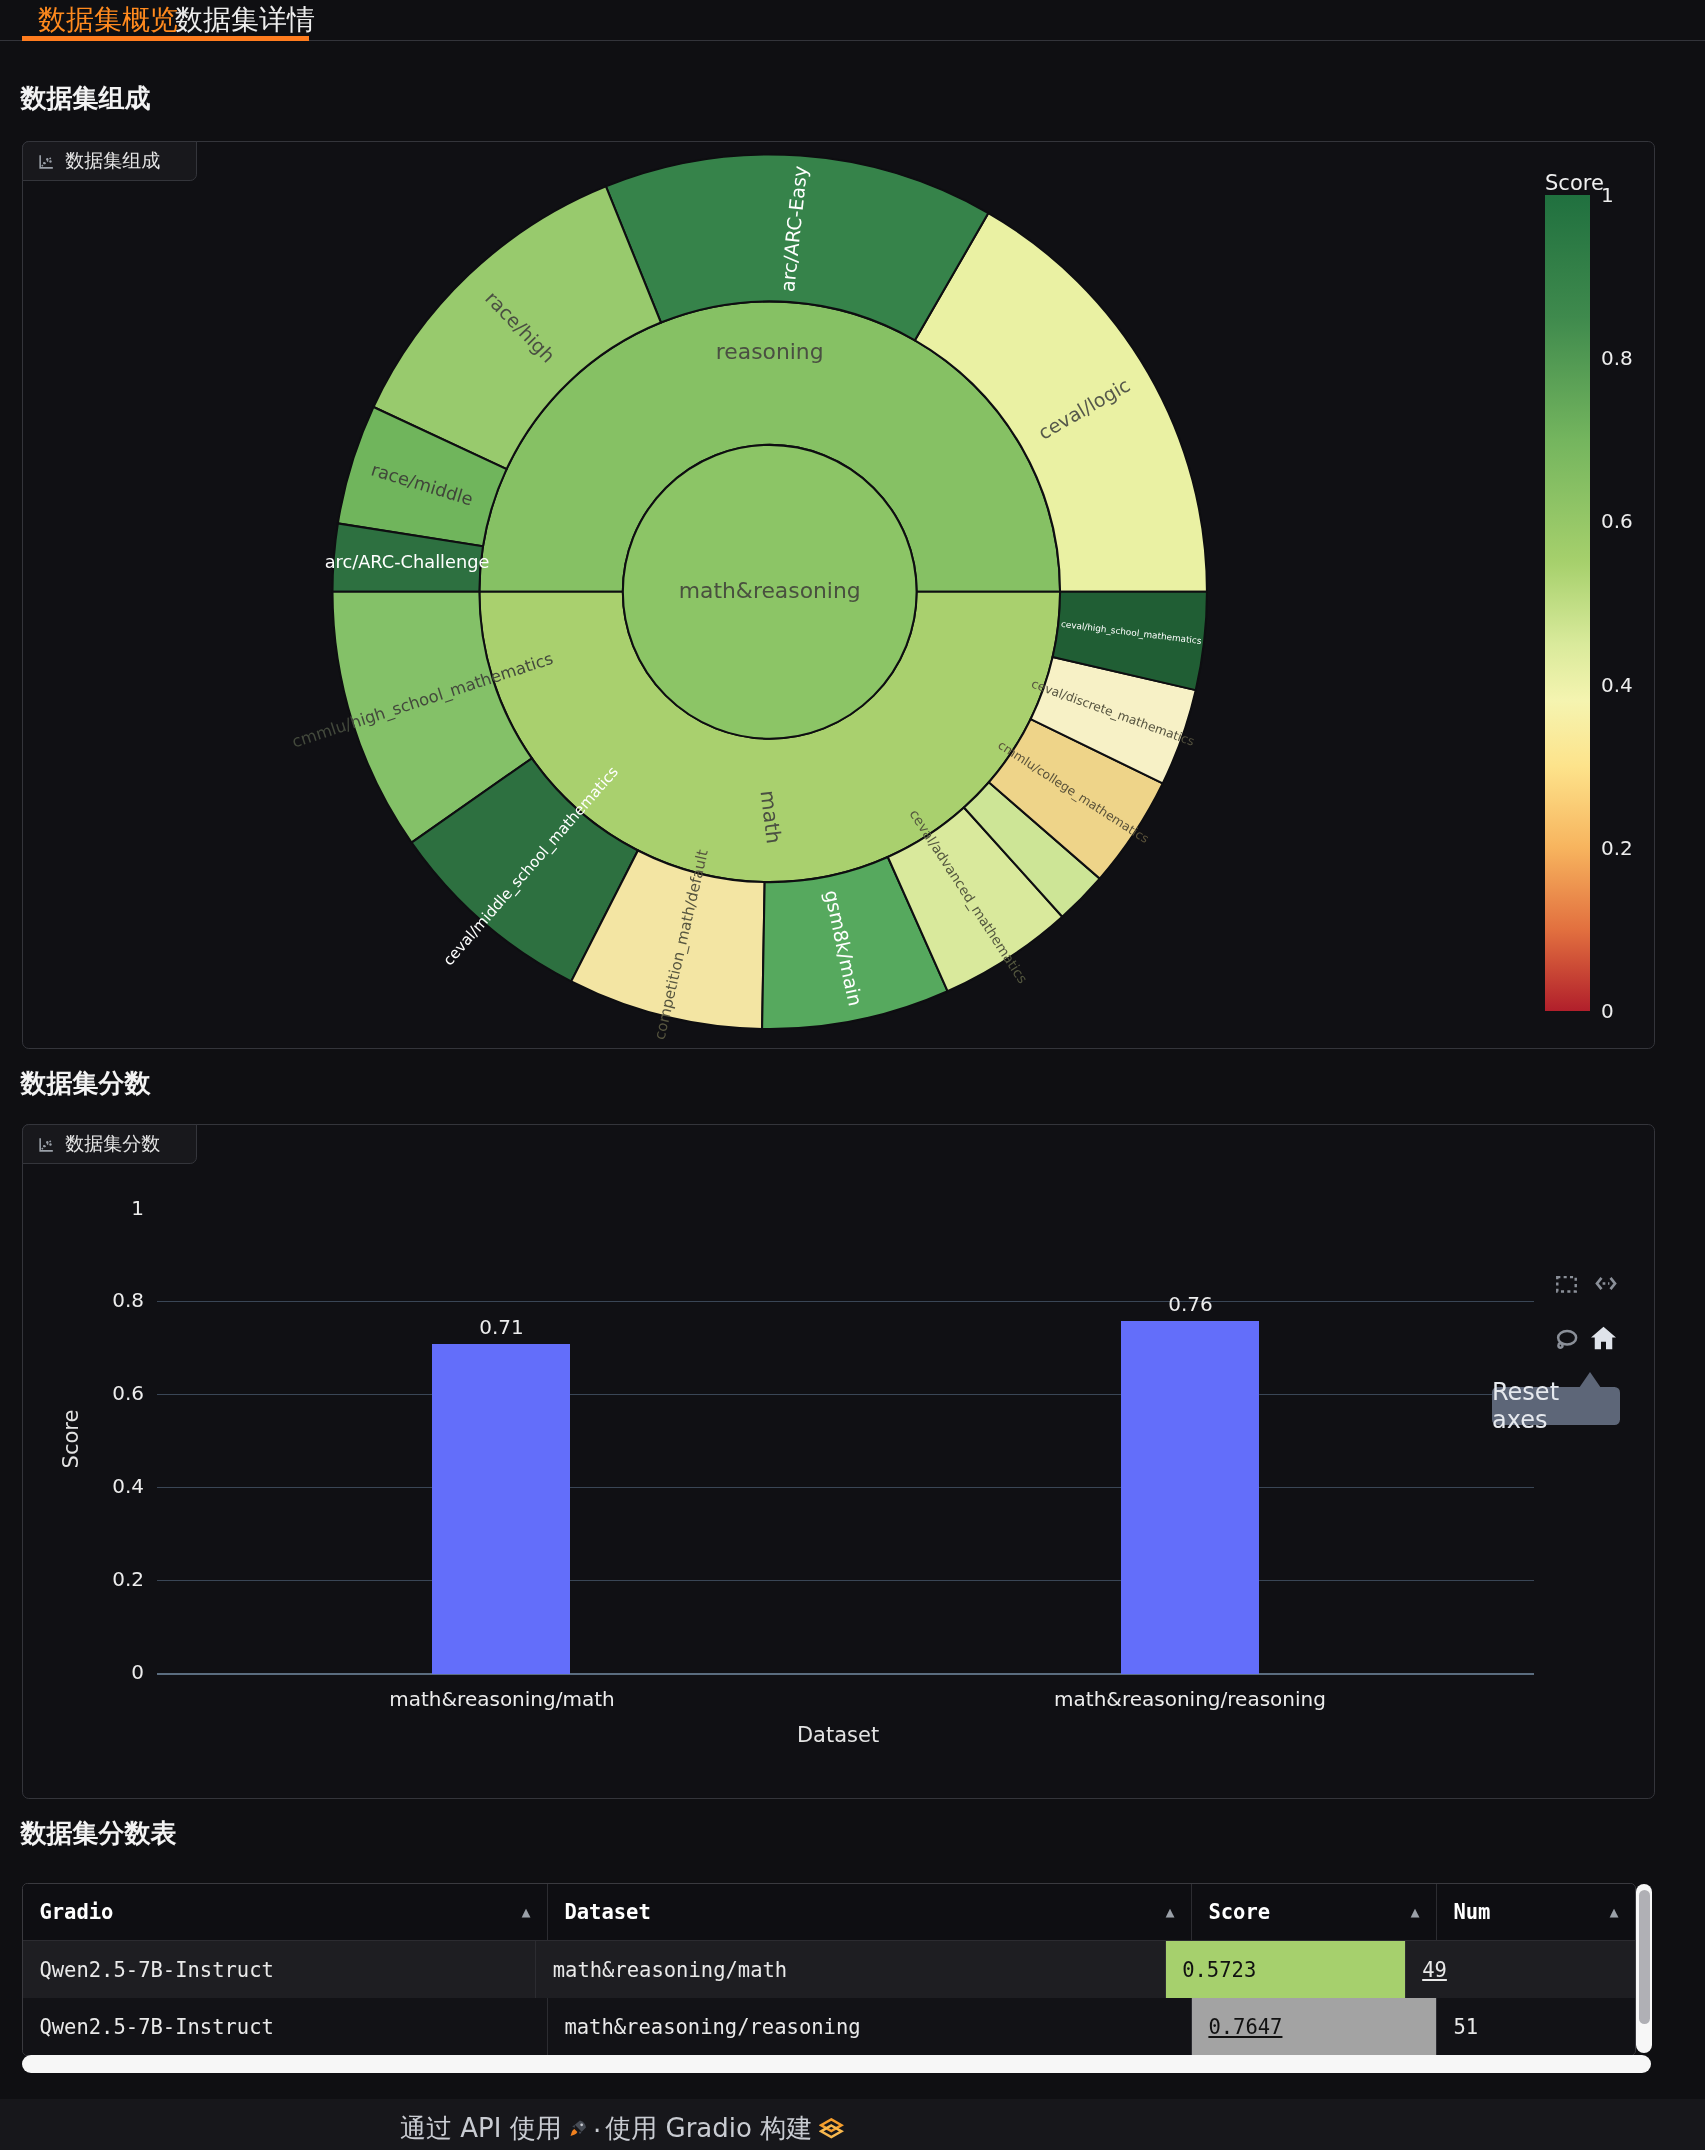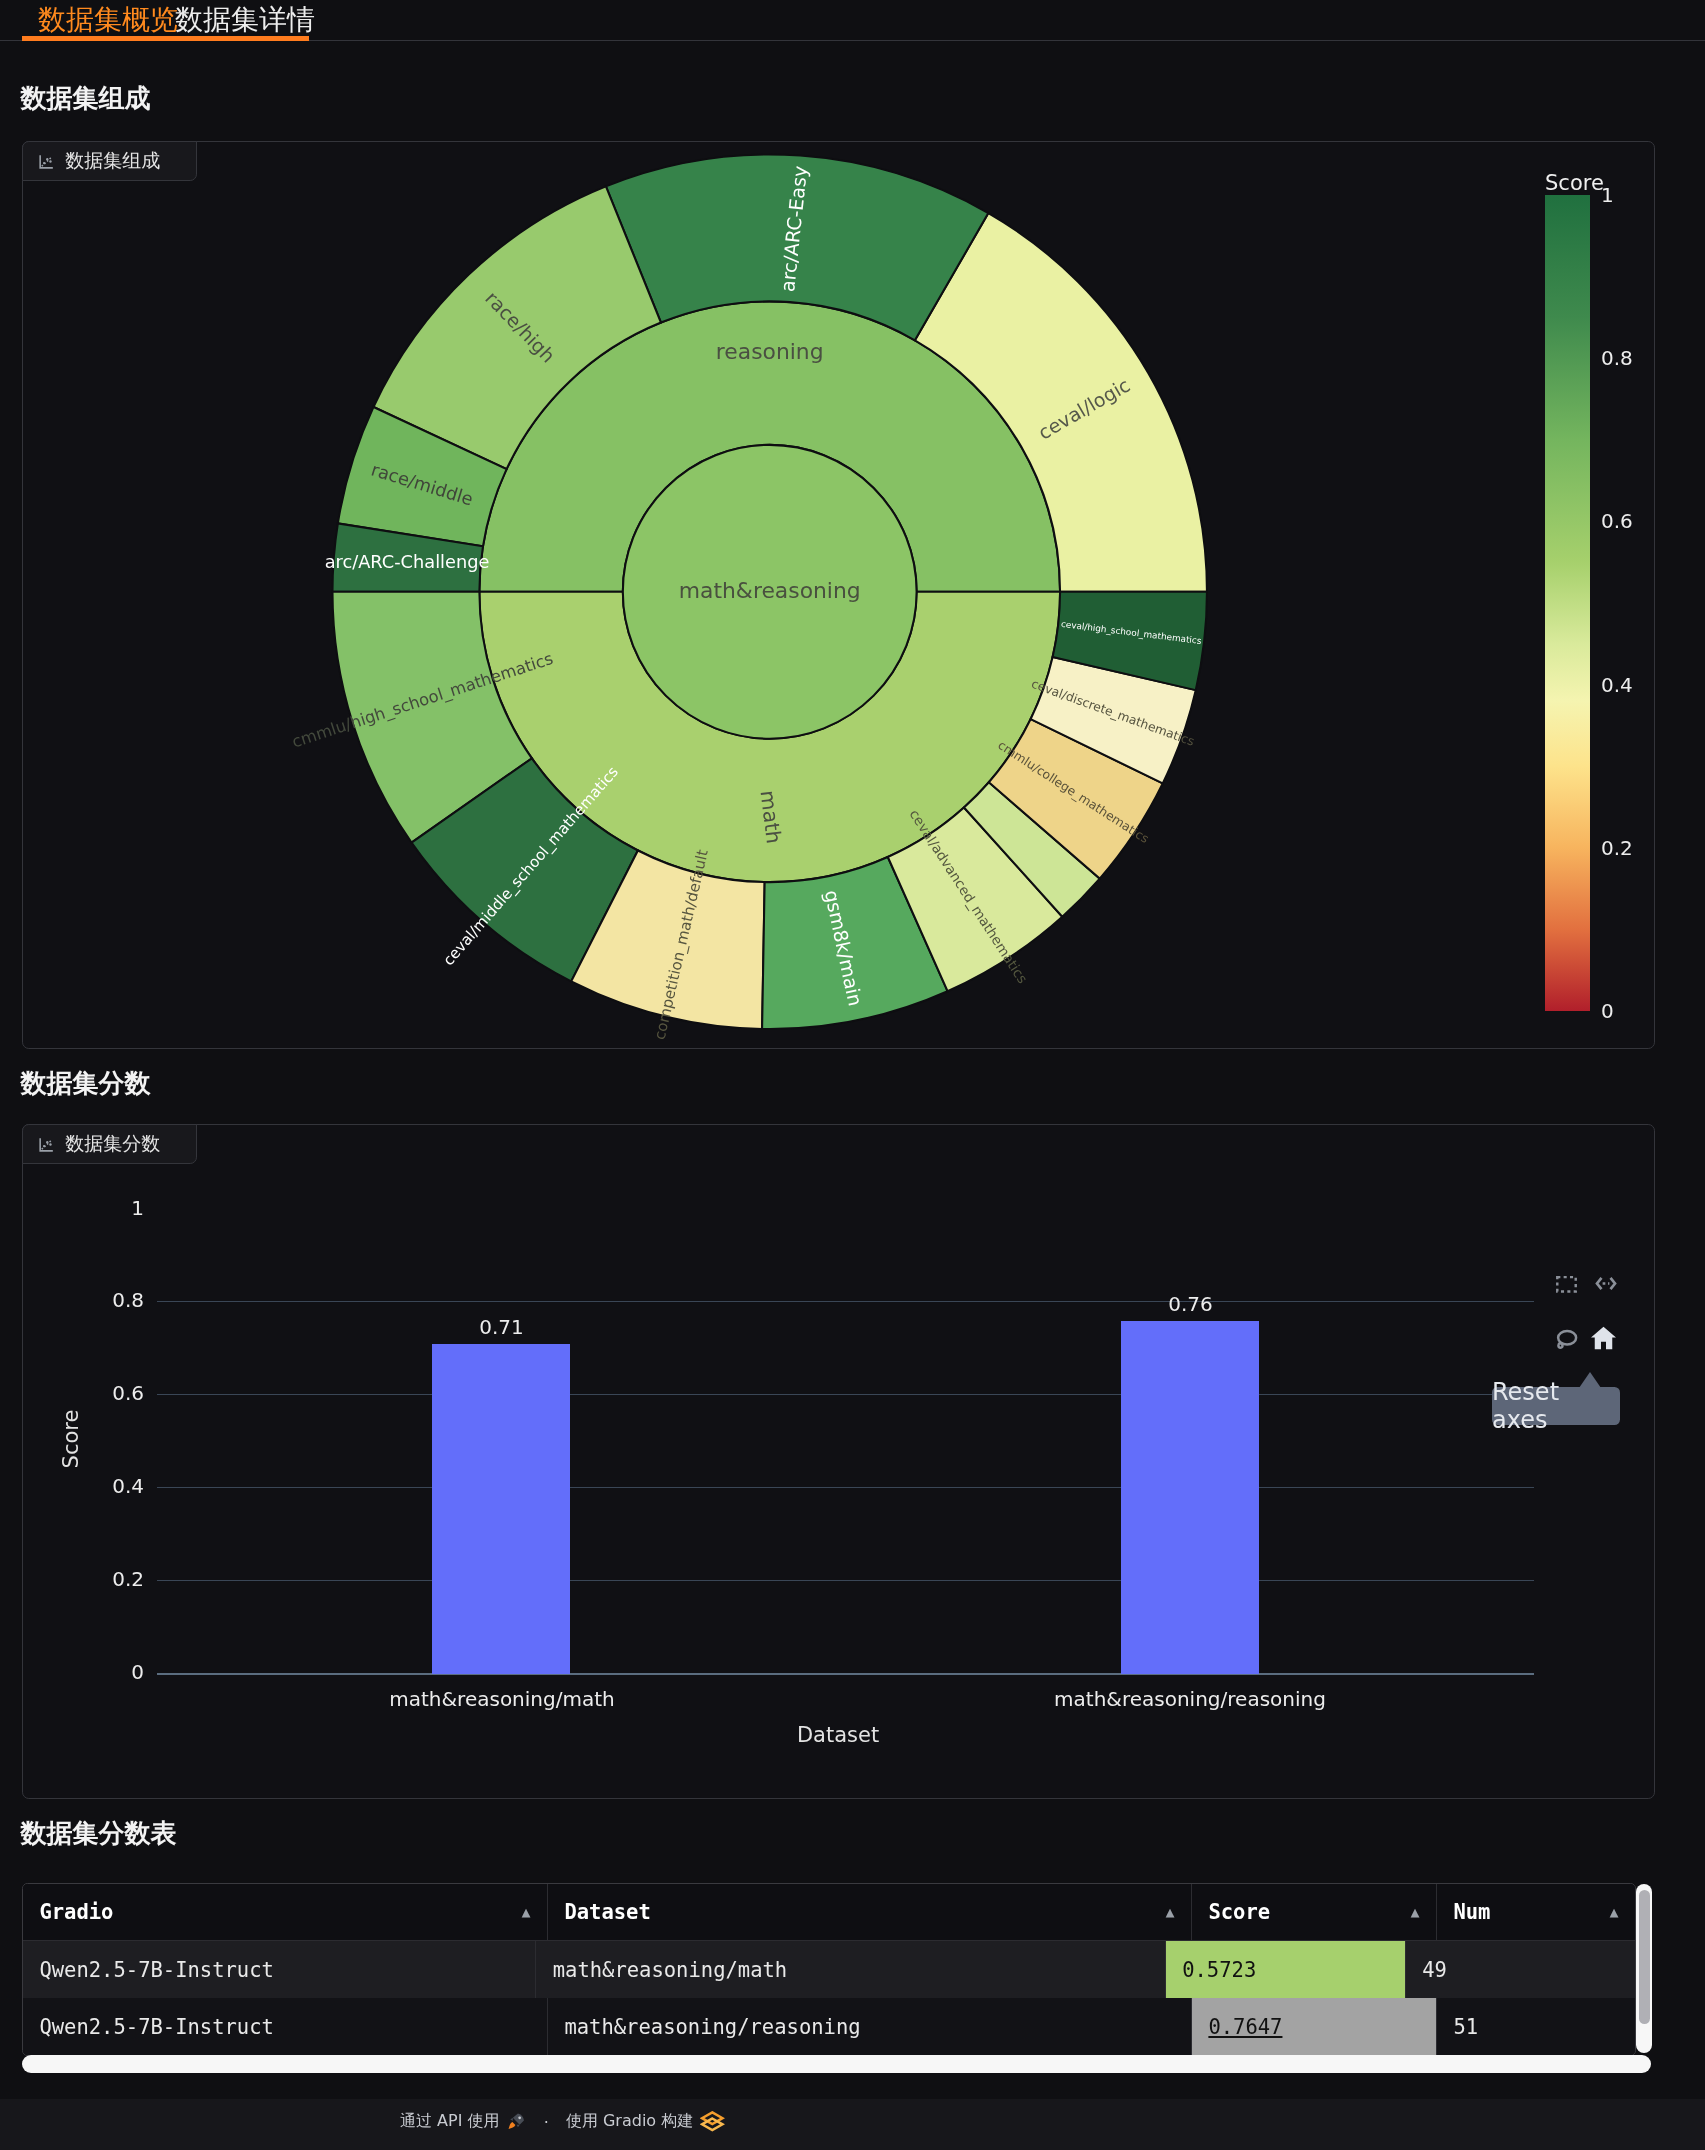--- a/index.html
+++ b/index.html
@@ -41,21 +41,21 @@
   .trow{display:flex;}
   .tcell{box-sizing:border-box;border-right:0.7px solid #2c2c31;padding:0 16.4px;display:flex;
          align-items:center;font-size:20.5px;height:57px;color:#e9e9e9;}
   .tcell:last-child{border-right:none;}
   .thead .tcell{font-weight:bold;color:#ffffff;justify-content:space-between;background:#0e0e12;border-bottom:0.7px solid #2c2c31;}
   .sort{font-size:15px;color:#9aa0a8;}
   .scrollv{background:#f7f7f7;border-radius:8.2px;}
   .scrollv .thumb{position:absolute;left:2.7px;top:5.5px;width:11px;height:134px;background:#b0b0b5;border-radius:5.5px;}
   .scrollh{background:#f7f7f7;border-radius:9px;}
   
-  .footer{display:flex;align-items:flex-end;gap:17px;font-size:16px;color:#c9ccd2;}
+  .footer{display:flex;align-items:flex-end;gap:4px;font-size:26px;color:#c9ccd2;}
   .footer a{color:#c9ccd2;text-decoration:none;cursor:pointer;display:flex;align-items:center;gap:6.8px;}
   svg{display:block;}
 </style>
 </head>
 <body>
 
 <div id="app">
 
   <div class="abs tabline"></div>
   <div class="abs tabunderline"></div>
@@ -208,21 +208,21 @@
         </div>
         <div class="tcell" style="width: 198px;">
           <span>Num</span>
           <span class="sort">▲</span>
         </div>
       </div>
       <div class="trow" style="background: rgb(30, 30, 34);">
         <div class="tcell" style="width: 525px;">Qwen2.5-7B-Instruct</div>
         <div class="tcell" style="width: 644px;">math&amp;reasoning/math</div>
         <div class="tcell" style="width: 245px; background: rgb(166, 208, 109); color: rgb(17, 17, 17);">0.5723</div>
-        <div class="tcell" style="width: 234px;">49</div>
+        <div class="tcell" style="width: 234px; text-decoration: underline;">49</div>
       </div>
       <div class="trow" style="background: rgb(18, 18, 22);">
         <div class="tcell" style="width: 525px;">Qwen2.5-7B-Instruct</div>
         <div class="tcell" style="width: 644px;">math&amp;reasoning/reasoning</div>
         <div class="tcell" style="width: 245px; background: #a3a3a3; color: rgb(17, 17, 17); text-decoration: underline;">0.7647</div>
         <div class="tcell" style="width: 198px;">51</div>
       </div>
     </div>
   <div class="abs scrollv" style="left:1636px;top:1884px;width:16.4px;height:169px;">
     <div class="thumb"></div>

